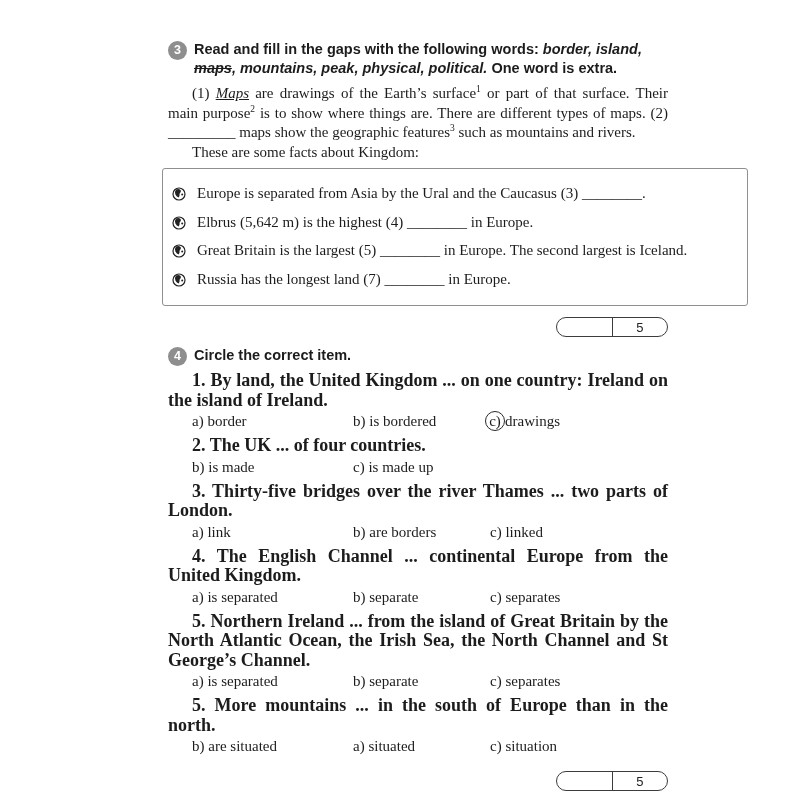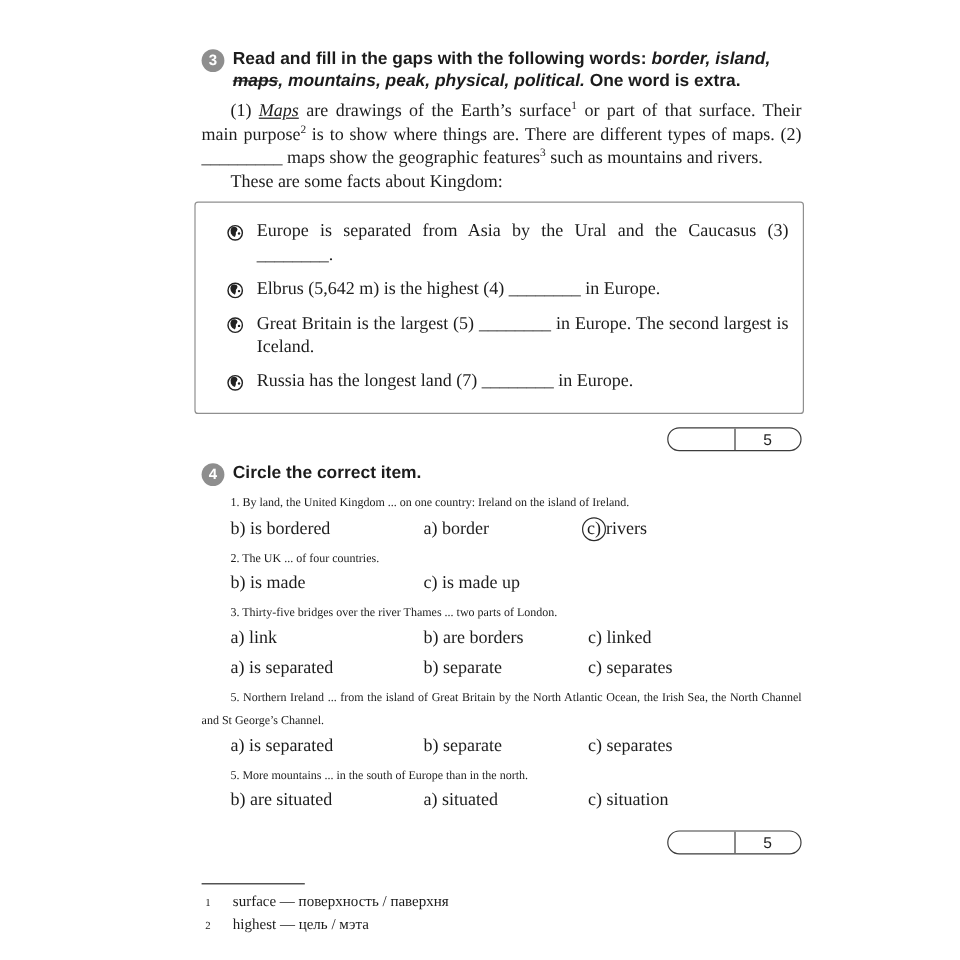--- a/index.html
+++ b/index.html
@@ -12,33 +12,33 @@
   .badge { flex:0 0 auto; width:19px; height:19px; border-radius:50%; background:#8e8e8e; color:#ffffff; font-size:12.5px; display:flex; align-items:center; justify-content:center; margin-top:1px; }
   .word { font-style:italic;margin-top:24px; }
   .struck { text-decoration:line-through; }
 
   
   .para { font-size:15px; line-height:19.5px; text-align:justify; text-indent:24px; margin-top:7px; }
   .ul-ans { font-style:italic; text-decoration:underline; }
   sup.ref { font-size:9.5px; line-height:0; vertical-align:super; }
 
   
-  .facts-box { margin:6px 0 0 -6px; width:508px; border:1.5px solid #8f8f8f; border-radius:3px; padding:6px 11px 7px 25px; }
+  .facts-box { margin:6px 0 0 -6px; width:586px; border:1.5px solid #8f8f8f; border-radius:3px; padding:6px 11px 7px 8px; }
   .fact { display:flex; gap:11px; margin:9px 1px; font-size:15px; line-height:19.5px; }
   .fact-text { text-align:justify; flex:1; }
   .globe { flex:0 0 auto; margin-top:3px; }
 
   
   .score-row { display:flex; justify-content:flex-end; margin:11px 0 9px; }
   .score-pill { display:flex; width:112px; height:20px; border:1.6px solid #3c3c3c; border-radius:10px; overflow:hidden; background:#fff; }
   .score-left { flex:1; border-right:1.4px solid #3c3c3c; }
   .score-right { flex:1; display:flex; align-items:center; justify-content:center; font-family:"Liberation Sans", sans-serif; font-size:13px; color:#222; }
 
   
-  .q { font-size:10px; line-height:19.5px; text-align:justify; text-indent:24px; margin-top:5px; }
+  .q { font-size:18px; line-height:19.5px; text-align:justify; text-indent:24px; margin-top:5px;font-weight:bold; }
   .options { display:grid; grid-template-columns:161px 137px 1fr; padding-left:24px; font-size:15px; line-height:20px; margin:1px 0 5px; }
   .circle { display:inline-flex; align-items:center; justify-content:center; min-width:20px; height:20px; border:1.4px solid #2a2a2a; border-radius:50%; margin:-3px 0 -4px -5px; }
 
   
   .footnotes { margin-top:24px; }
   .fn-rule { width:86px; border-top:1.3px solid #2a2a2a; margin-bottom:6px; }
   .fn-row { display:flex; font-size:12.5px; line-height:17.5px; }
   .fn-num { flex:0 0 26px; font-size:9px; padding-top:1px; padding-left:3px; }
 </style>
 </head>
@@ -99,38 +99,39 @@
     </div>
   </div>
 
   <div class="ex-header">
     <span class="badge">4</span>
     <div>Circle the correct item.</div>
   </div>
 
   <p class="q">1. By land, the United Kingdom ... on one country: Ireland on the island of Ireland.</p>
   <div class="options">
+    <span>a) border</span>
     <span>b) is bordered</span>
-    <span>a) border</span>
-    <span><span class="circle">c)</span><span>rivers</span></span>
+    <span><span class="circle">c)</span><span>drawings</span></span>
   </div>
 
   <p class="q">2. The UK ... of four countries.</p>
   <div class="options">
     <span>b) is made</span>
     <span>c) is made up</span>
   </div>
 
   <p class="q">3. Thirty-five bridges over the river Thames ... two parts of London.</p>
   <div class="options">
     <span>a) link</span>
     <span>b) are borders</span>
     <span>c) linked</span>
   </div>
 
+  <p class="q">4. The English Channel ... continental Europe from the United Kingdom.</p>
   <div class="options">
     <span>a) is separated</span>
     <span>b) separate</span>
     <span>c) separates</span>
   </div>
 
   <p class="q">5. Northern Ireland ... from the island of Great Britain by the North Atlantic Ocean, the Irish Sea, the North Channel and St George’s Channel.</p>
   <div class="options">
     <span>a) is separated</span>
     <span>b) separate</span>

